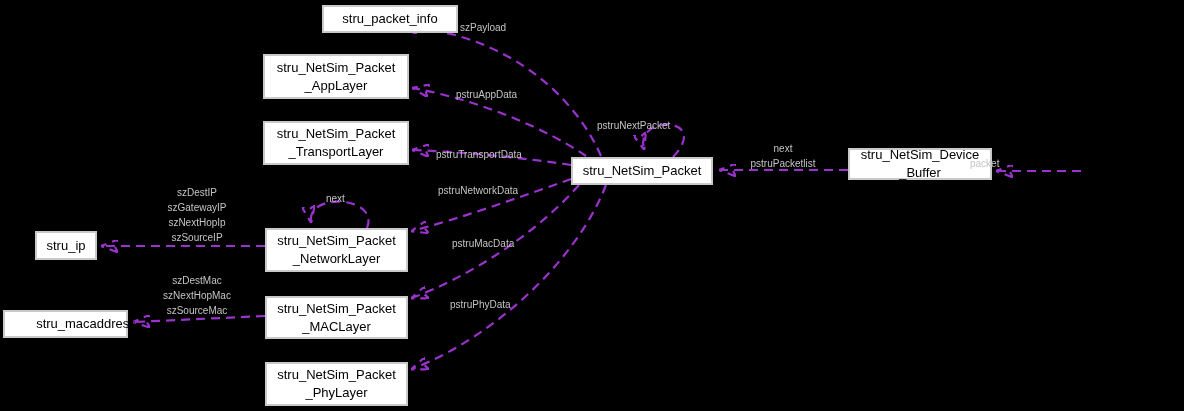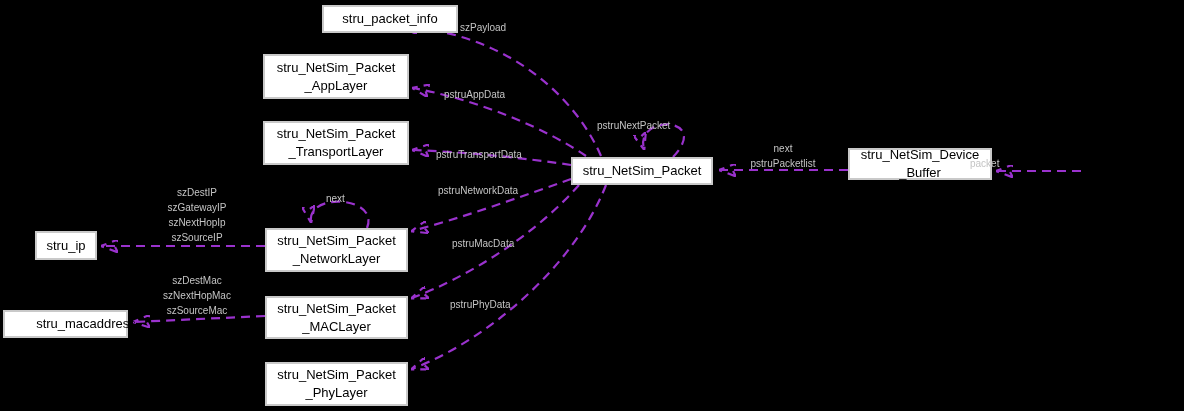--- a/index.html
+++ b/index.html
@@ -70,21 +70,21 @@
   <div class="node" style="left:3px; top:310px; width:125px; height:28px;padding-left:41px;">stru_macaddress</div>
 
   <div class="node" style="left:571px; top:157px; width:142px; height:28px;">stru_NetSim_Packet</div>
 
   <div class="node" style="left:848px; top:148px; width:144px; height:32px;">stru_NetSim_Device
 _Buffer</div>
 
 
   <div class="elabel" style="left:460px; top:20px;">szPayload</div>
 
-  <div class="elabel" style="left:444px; top:87px;text-align:center;">pstruAppData</div>
+  <div class="elabel" style="left:456px; top:87px;text-align:center;">pstruAppData</div>
 
   <div class="elabel" style="left:436px; top:139px;margin-top:8px;">pstruTransportData</div>
 
   <div class="elabel" style="left:438px; top:183px;">pstruNetworkData</div>
 
   <div class="elabel" style="left:452px; top:236px;">pstruMacData</div>
 
   <div class="elabel" style="left:450px; top:297px;">pstruPhyData</div>
 
   <div class="elabel" style="left:597px; top:118px;">pstruNextPacket</div>

